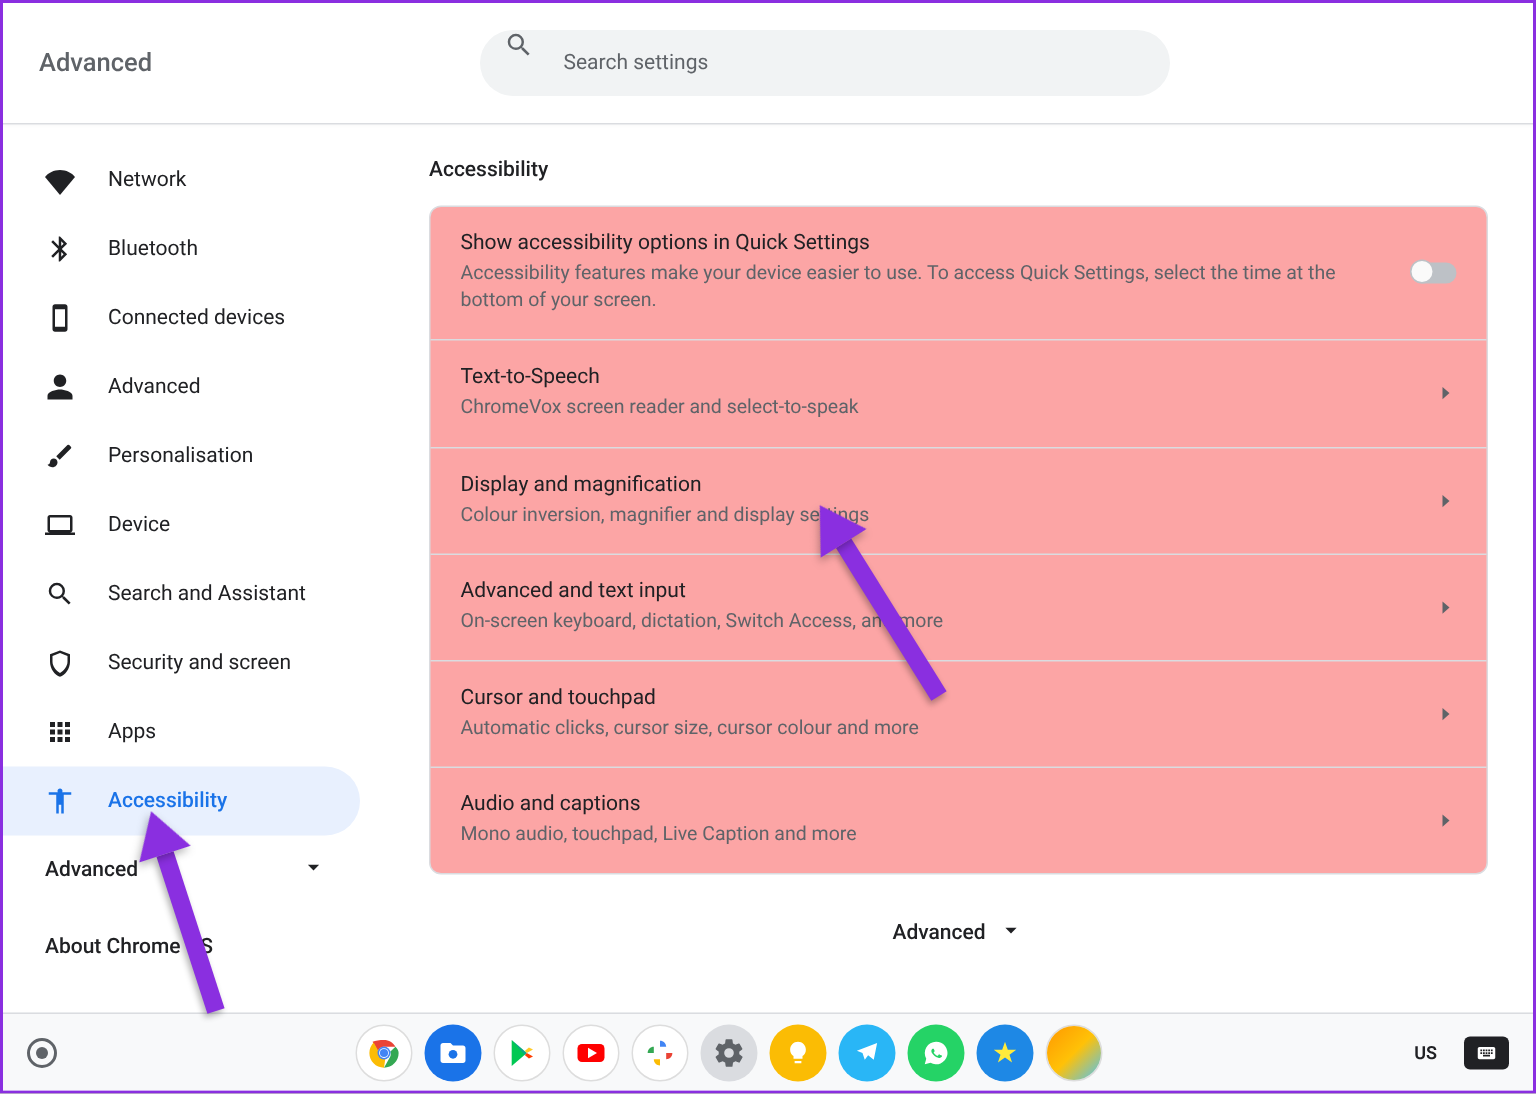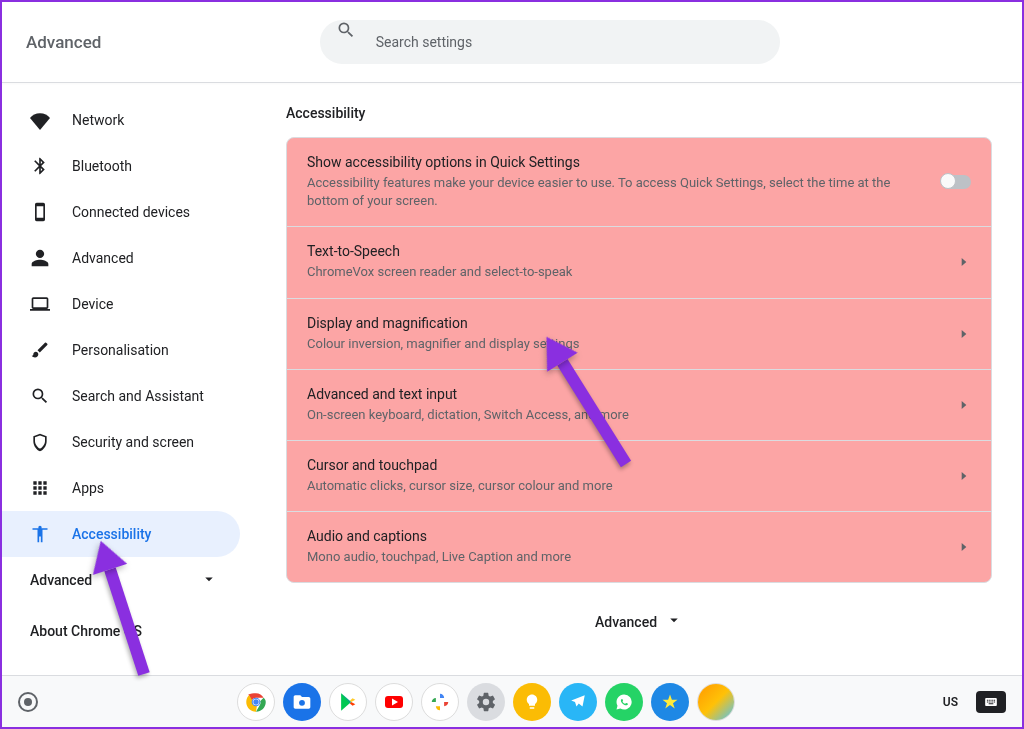--- a/index.html
+++ b/index.html
@@ -117,32 +117,32 @@
         <span class="ic">
             <svg viewBox="0 0 24 24">
               <path d="M12 12c2.7 0 5-2.3 5-5s-2.3-5-5-5-5 2.3-5 5 2.3 5 5 5zm0 2c-3.3 0-10 1.7-10 5v3h20v-3c0-3.3-6.7-5-10-5z"></path>
             </svg>
           </span>
         <span>Advanced</span>
       </div>
       <div class="nav-item">
         <span class="ic">
             <svg viewBox="0 0 24 24">
+              <path d="M7 14c-1.66 0-3 1.34-3 3 0 1.31-1.16 2-2 2 .92 1.22 2.49 2 4 2 2.21 0 4-1.79 4-4 0-1.66-1.34-3-3-3zm13.71-9.37l-1.34-1.34a.996.996 0 00-1.41 0L9 12.25 11.75 15l8.96-8.96a.996.996 0 000-1.41z"></path>
+            </svg>
+          </span>
+        <span>Personalisation</span>
+      </div>
+      <div class="nav-item">
+        <span class="ic">
+            <svg viewBox="0 0 24 24">
               <path d="M20 18c1.1 0 2-.9 2-2V6c0-1.1-.9-2-2-2H4C2.9 4 2 4.9 2 6v10c0 1.1.9 2 2 2H0v2h24v-2h-4zM4 6h16v10H4V6z"></path>
             </svg>
           </span>
         <span>Device</span>
-      </div>
-      <div class="nav-item">
-        <span class="ic">
-            <svg viewBox="0 0 24 24">
-              <path d="M7 14c-1.66 0-3 1.34-3 3 0 1.31-1.16 2-2 2 .92 1.22 2.49 2 4 2 2.21 0 4-1.79 4-4 0-1.66-1.34-3-3-3zm13.71-9.37l-1.34-1.34a.996.996 0 00-1.41 0L9 12.25 11.75 15l8.96-8.96a.996.996 0 000-1.41z"></path>
-            </svg>
-          </span>
-        <span>Personalisation</span>
       </div>
       <div class="nav-item">
         <span class="ic">
             <svg viewBox="0 0 24 24">
               <path d="M15.5 14h-.79l-.28-.27A6.471 6.471 0 0016 9.5 6.5 6.5 0 109.5 16c1.61 0 3.09-.59 4.23-1.57l.27.28v.79l5 4.99L20.49 19l-4.99-5zm-6 0C7.01 14 5 11.99 5 9.5S7.01 5 9.5 5 14 7.01 14 9.5 11.99 14 9.5 14z"></path>
             </svg>
           </span>
         <span>Search and Assistant</span>
       </div>
       <div class="nav-item">

